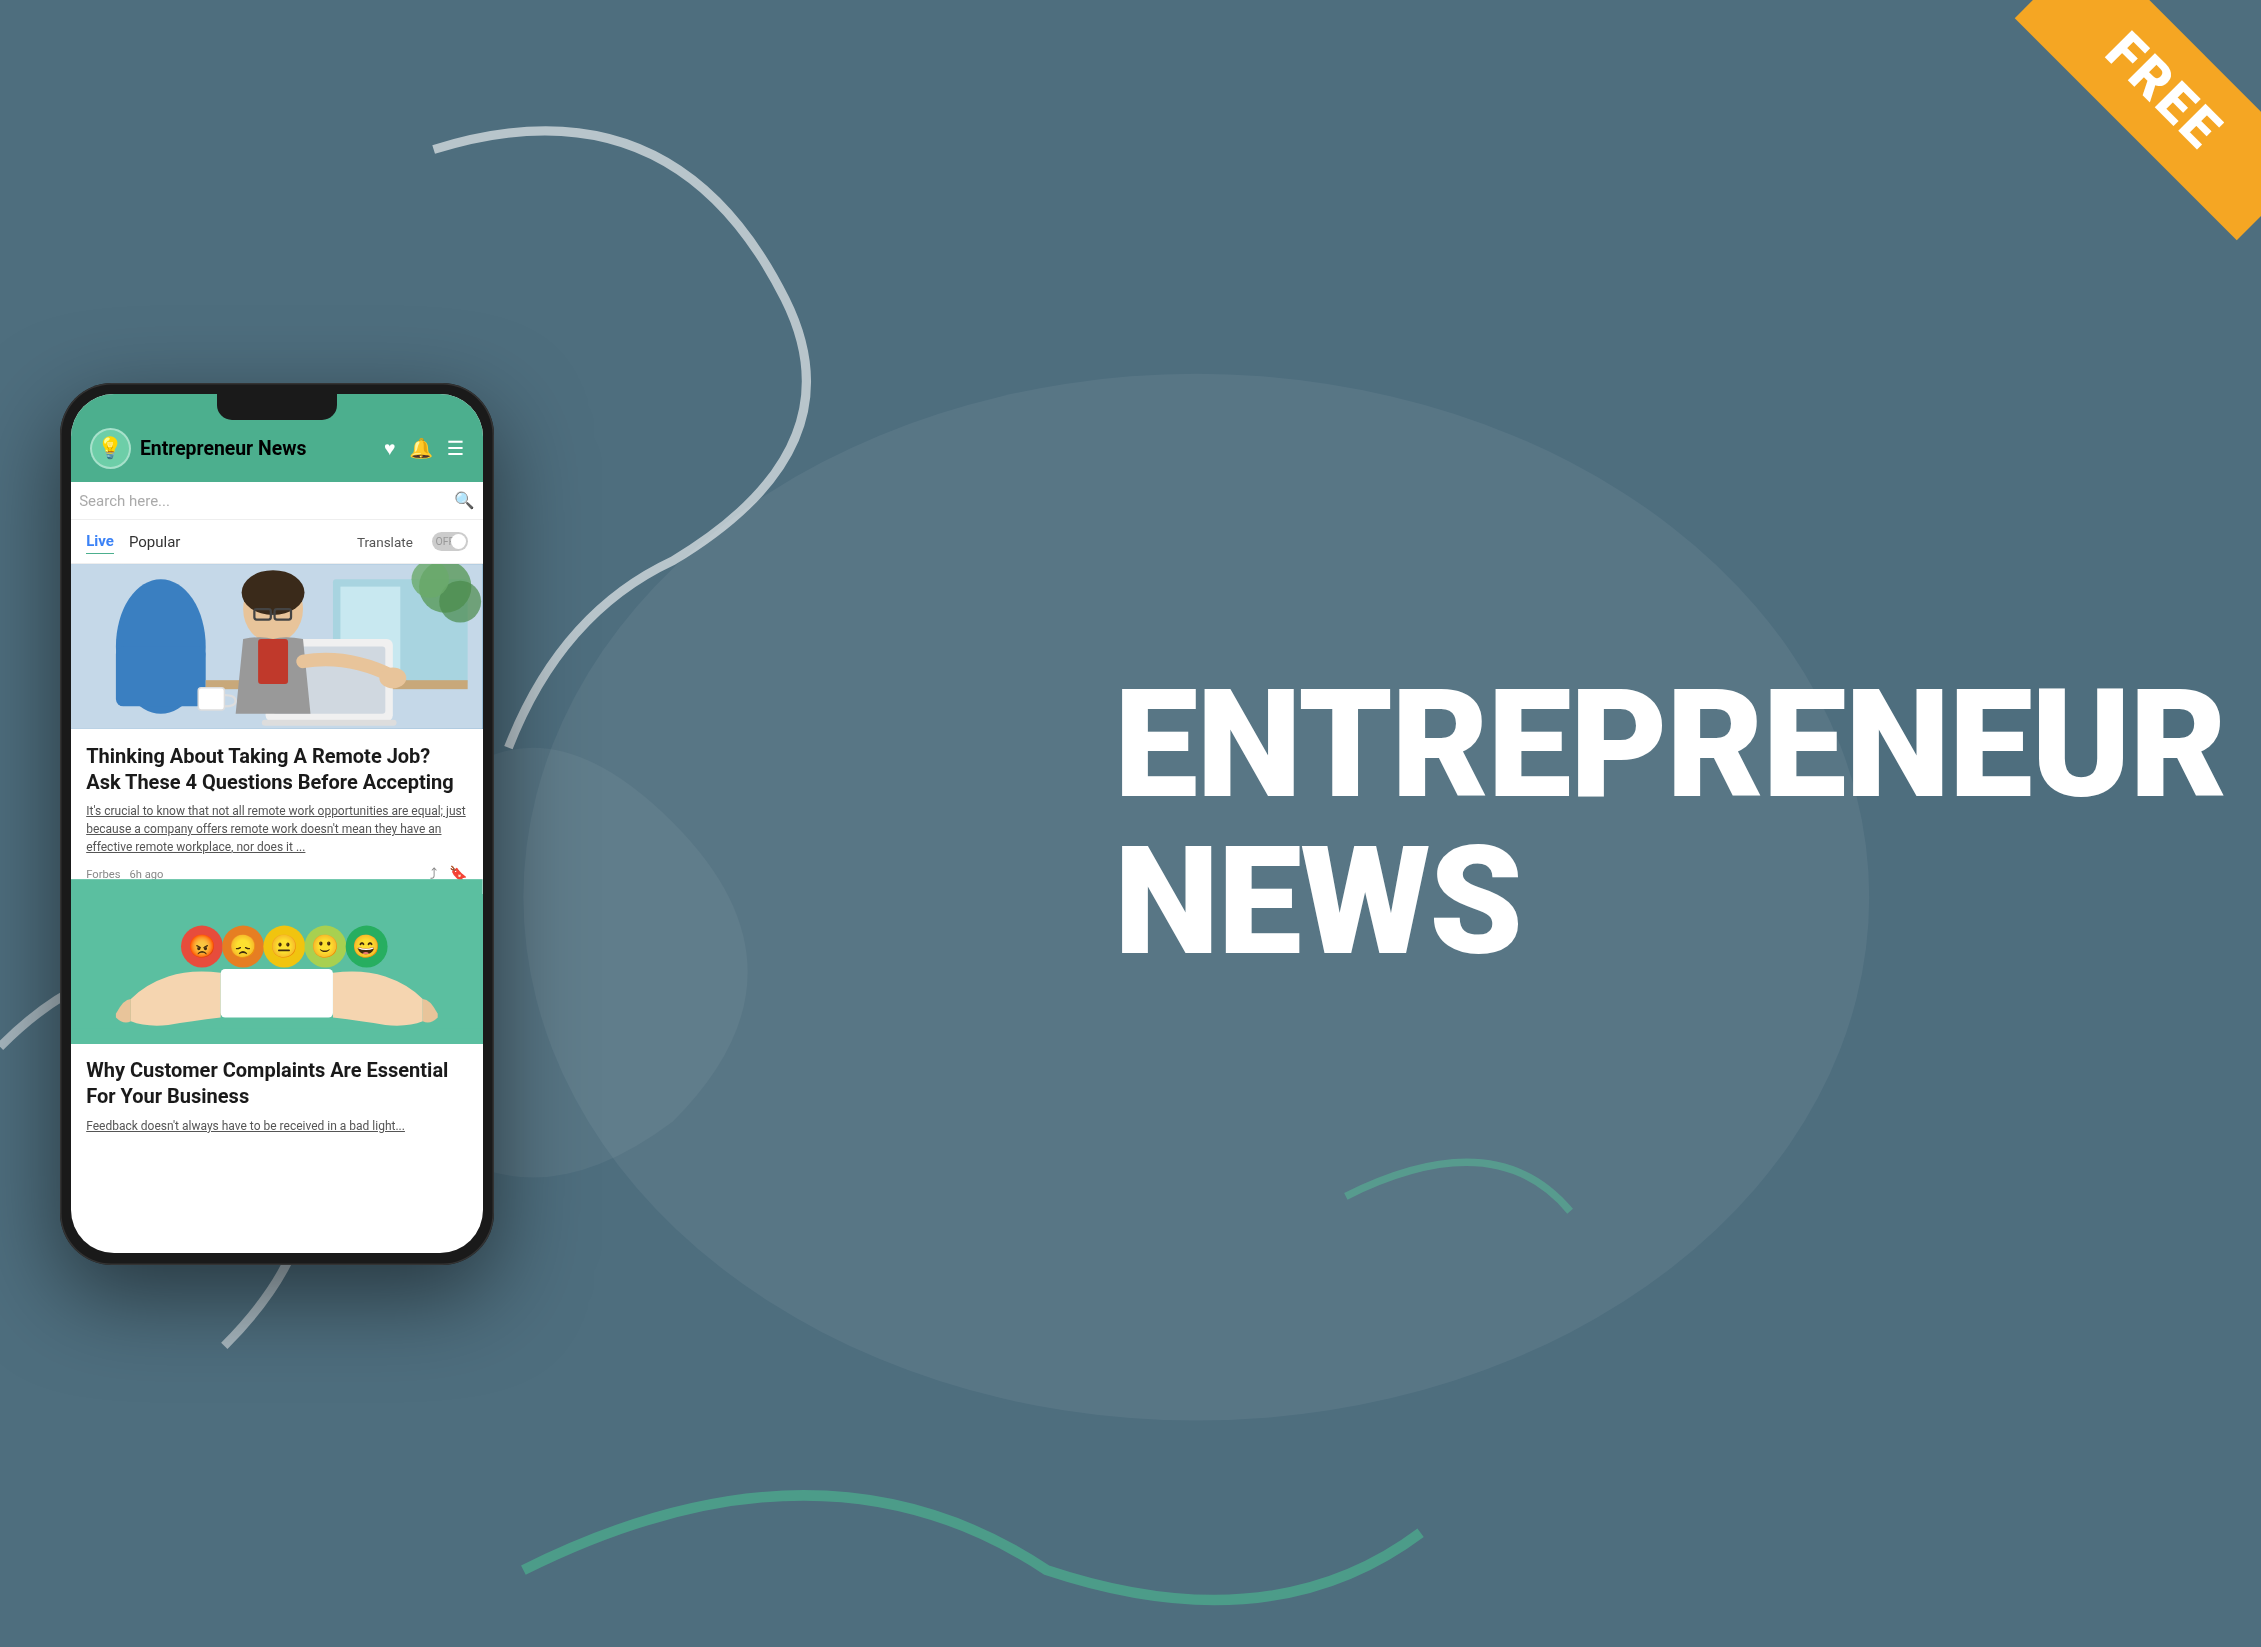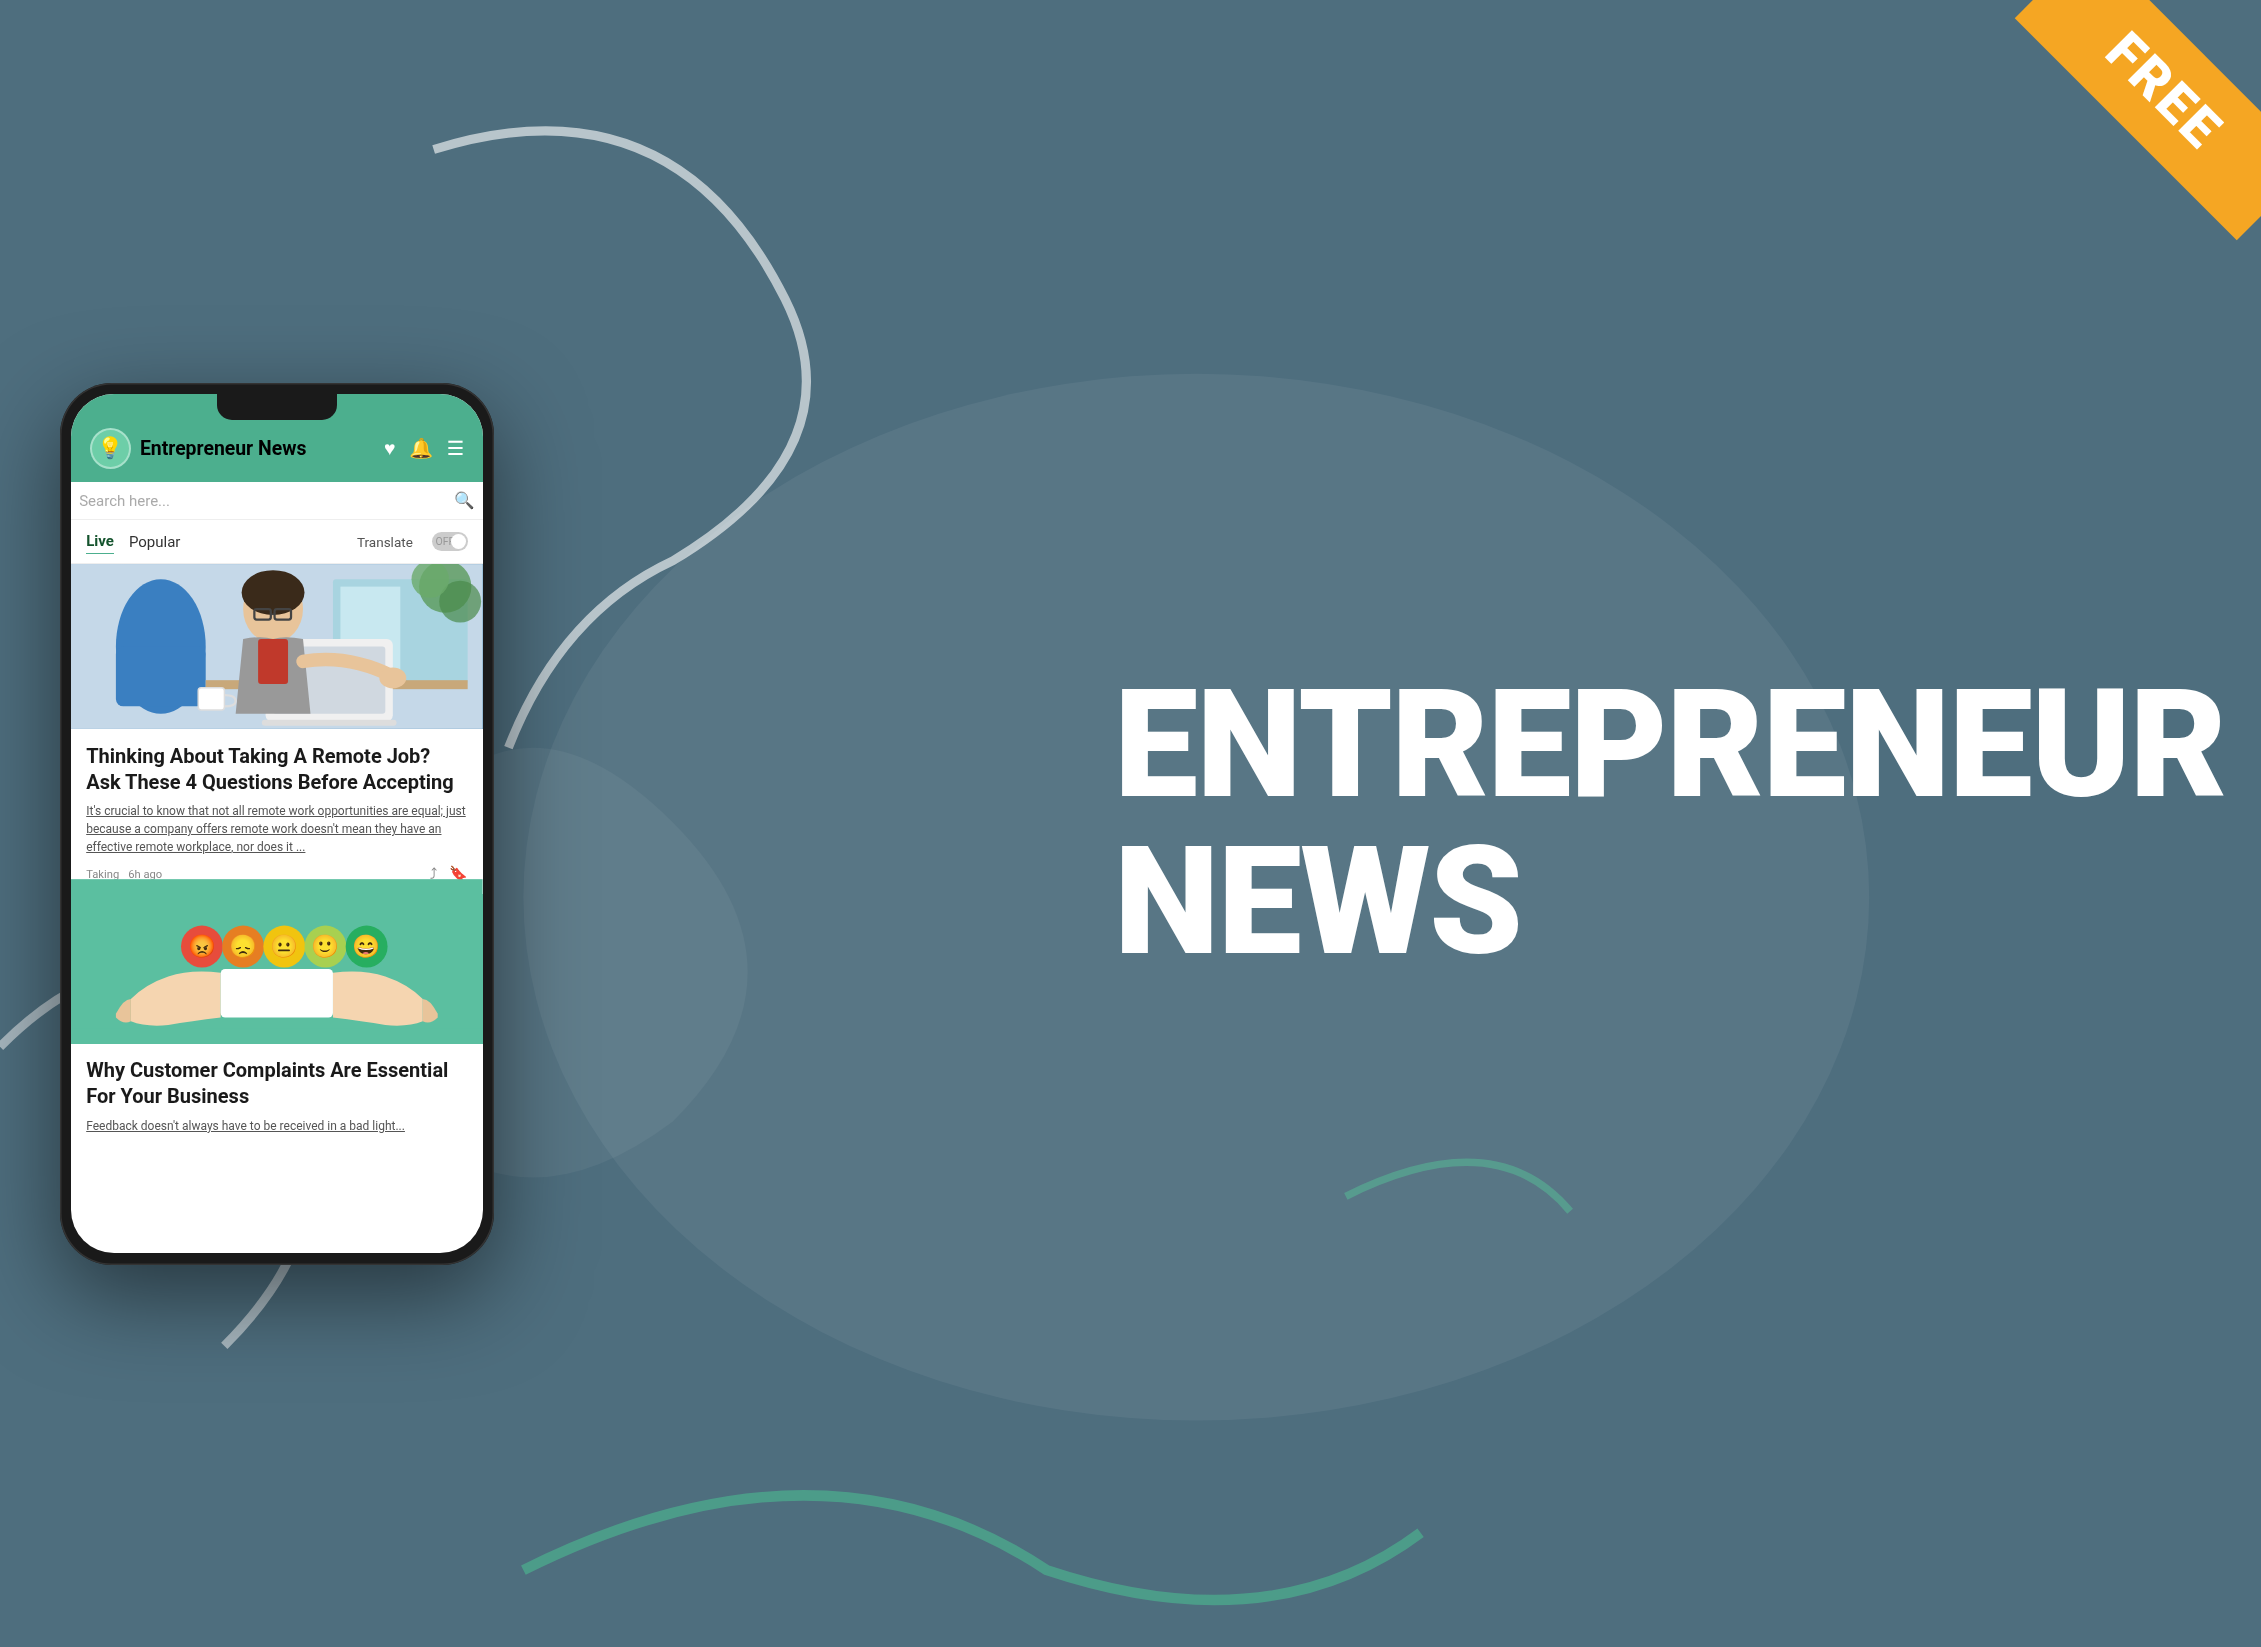--- a/index.html
+++ b/index.html
@@ -183,21 +183,21 @@
       gap: 15px;
     }
 
     .filter-tab {
       font-size: 15px;
       color: #333;
       padding: 3px 0;
     }
 
     .filter-tab.active {
-      color: #14532d;
+      color: #3b82f6;
       font-weight: 700;
       border-bottom: 1.5px solid #4caf8e;
     }
 
     .translate-section {
       margin-left: auto;
       display: flex;
       align-items: center;
       gap: 19px;
       font-size: 13.5px;
@@ -407,21 +407,21 @@
           <circle cx="500" cy="30" r="35" fill="#5a9a5a" opacity="0.8"></circle>
           <circle cx="520" cy="50" r="28" fill="#4a8a4a" opacity="0.7"></circle>
           <circle cx="480" cy="20" r="25" fill="#6aaa6a" opacity="0.8"></circle>
         </svg>
       </div>
 
       <div class="article-content">
         <div class="article-title">Thinking About Taking A Remote Job? Ask These 4 Questions Before Accepting</div>
         <div class="article-excerpt">It's crucial to know that not all remote work opportunities are equal; just because a company offers remote work doesn't mean they have an effective remote workplace, nor does it ...</div>
         <div class="article-meta">
-          <span>Taking</span>
+          <span>Forbes</span>
           <span>6h ago</span>
           <div class="article-meta-right">
             <span class="meta-icon">⤴</span>
             <span class="meta-icon">🔖</span>
           </div>
         </div>
       </div>
 
       <div class="article-2">
 

